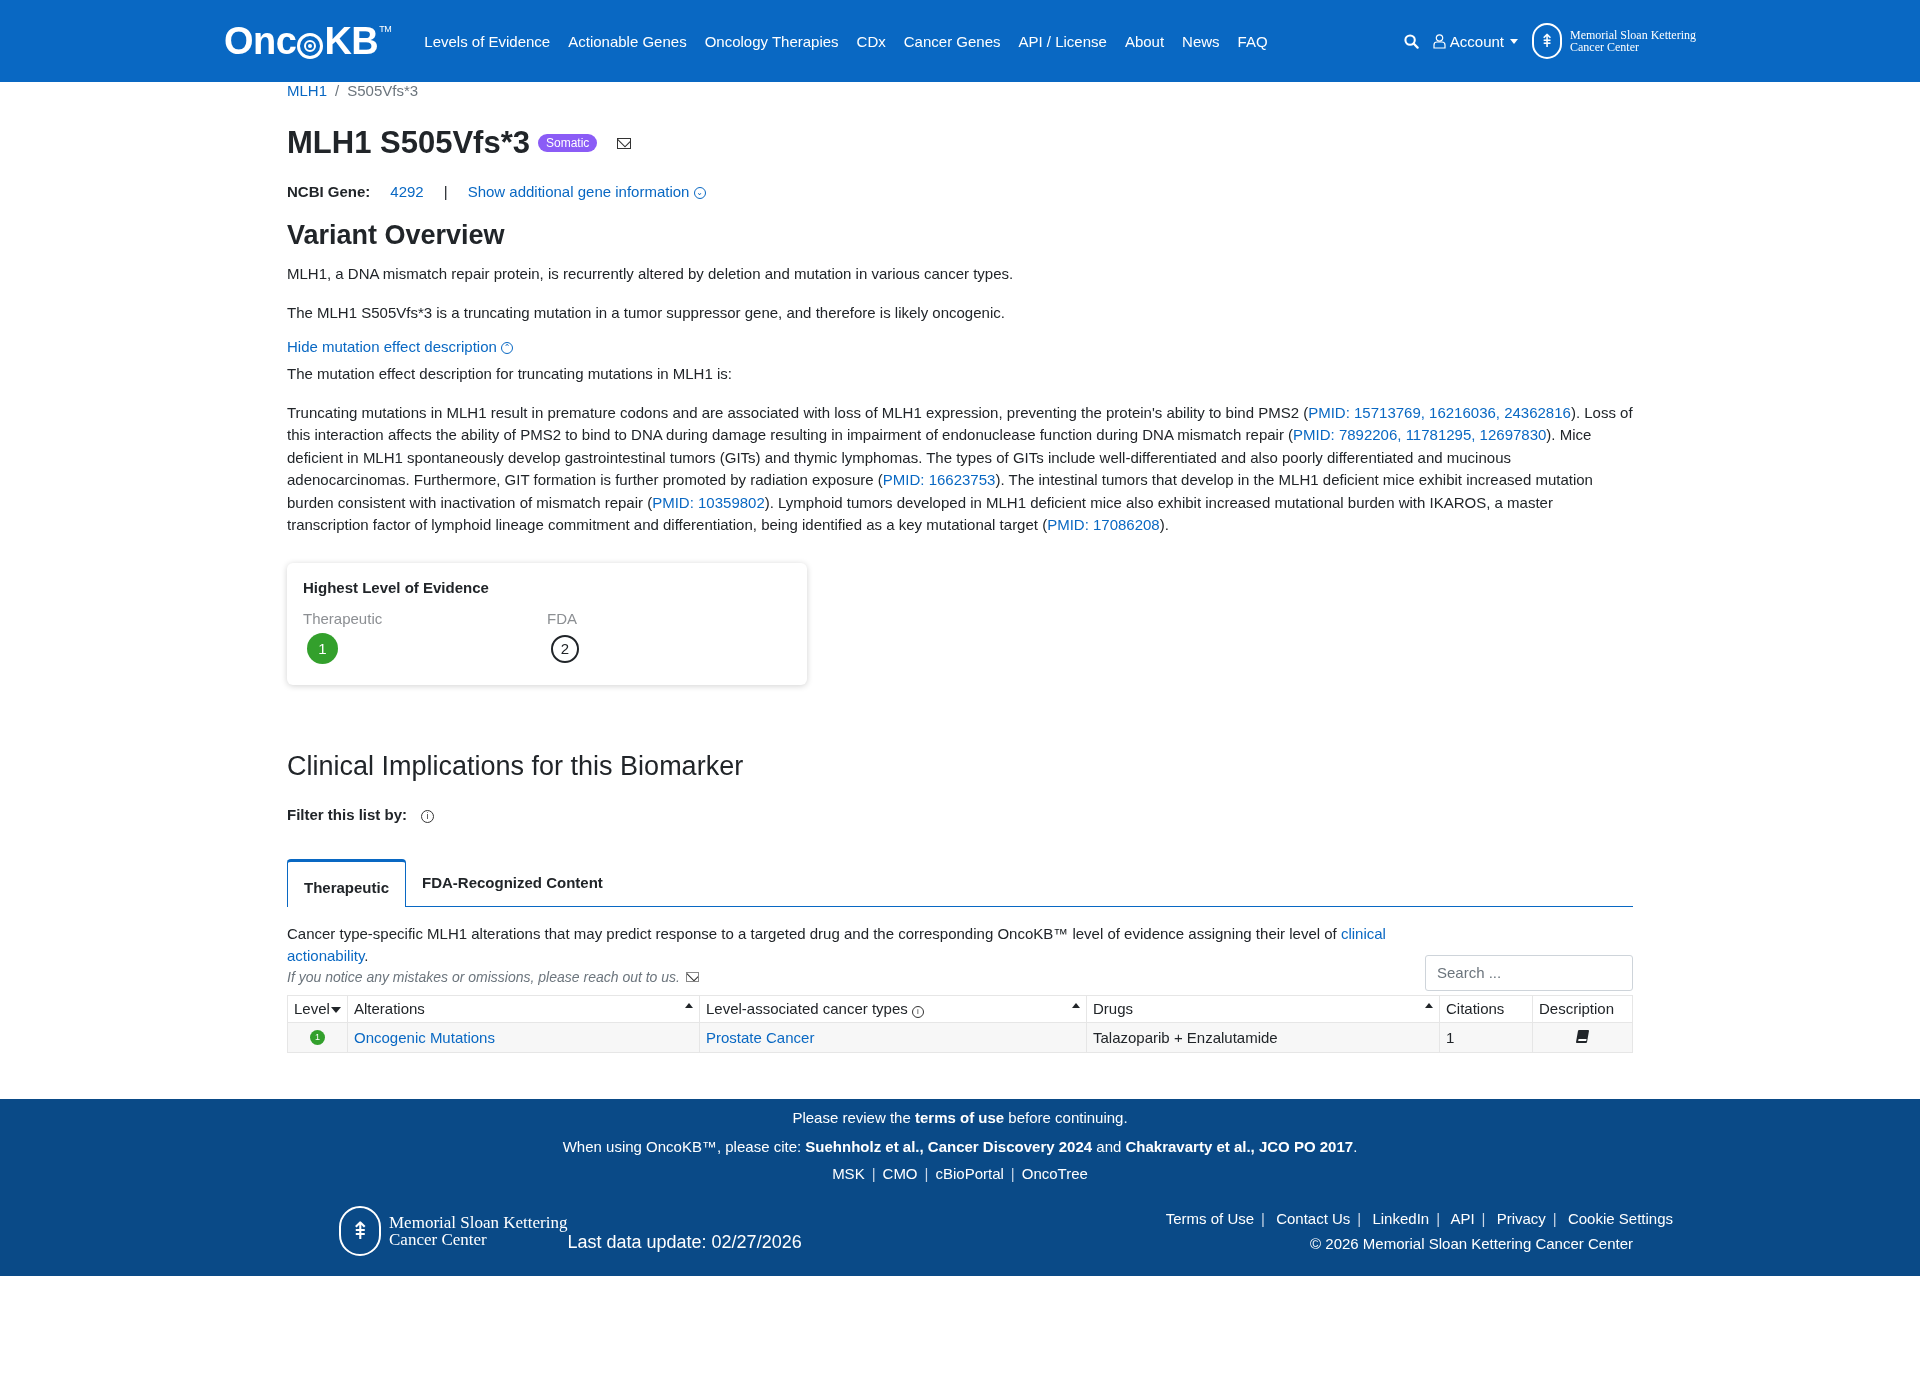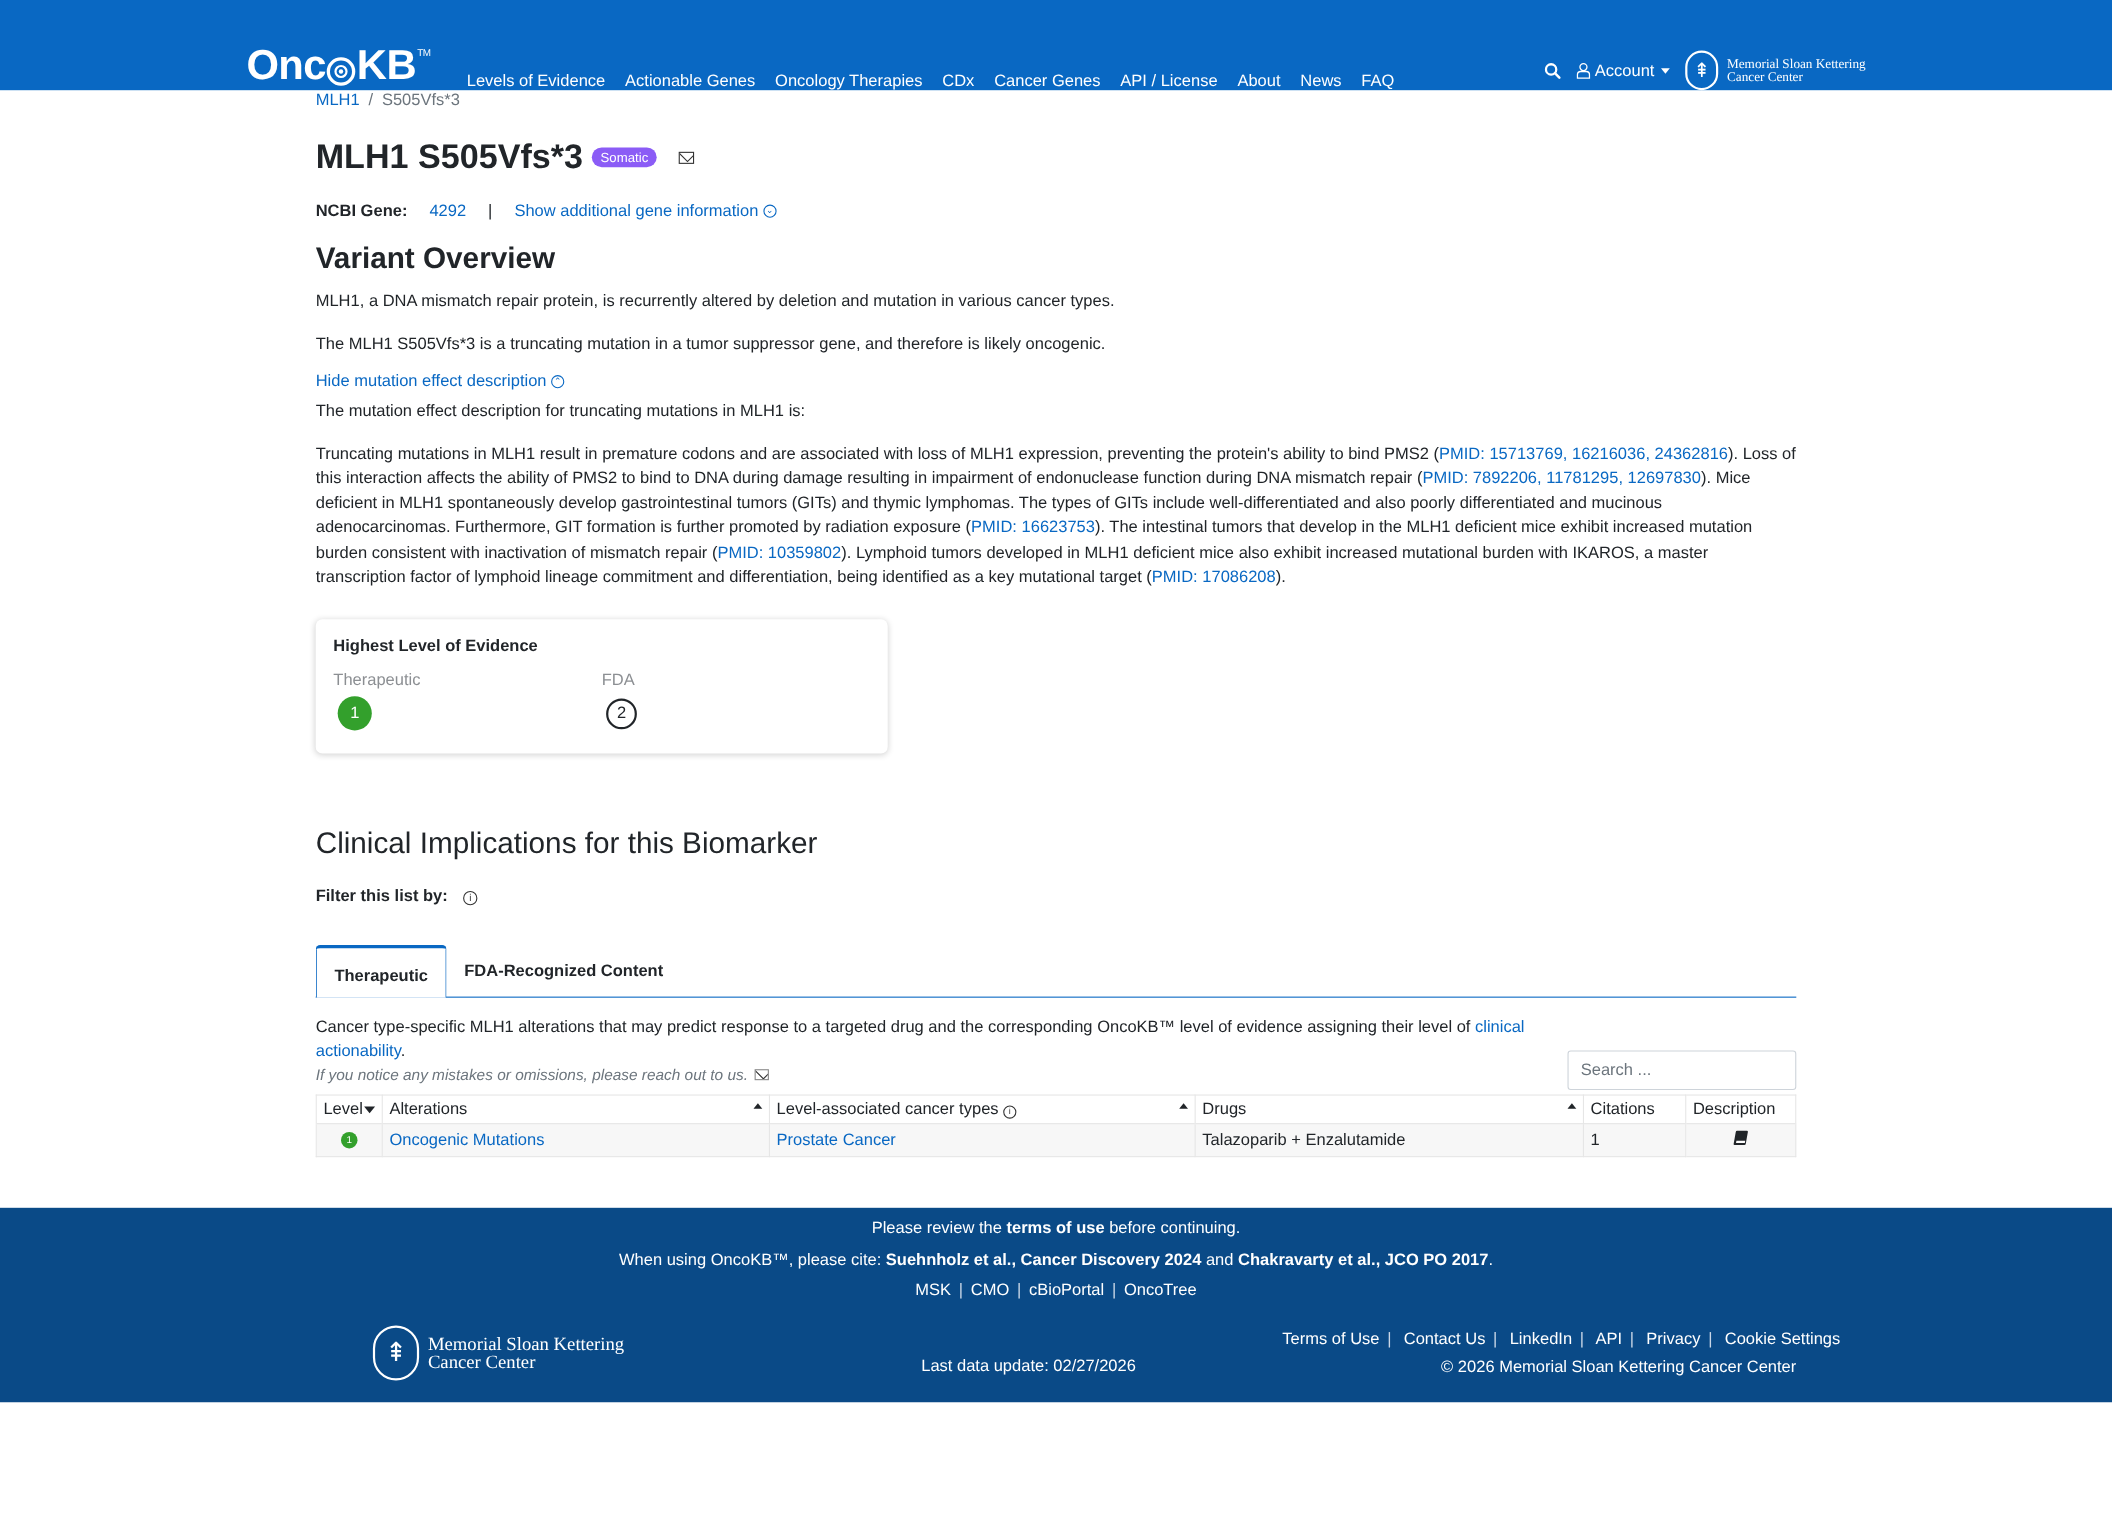--- a/index.html
+++ b/index.html
@@ -1,21 +1,21 @@
 <!DOCTYPE html>
 <html><head>
 <meta charset="utf-8">
 <style>
   * { box-sizing: border-box; margin: 0; padding: 0; }
   html, body { width: 1920px; background: #ffffff; }
   body { font-family: "Liberation Sans", "DejaVu Sans", sans-serif; color: #212529; font-size: 16px; }
   a { color: #0968c3; text-decoration: none; }
 
   
-  .navbar { height: 82px; background: #0968c3; display: flex; align-items: flex-end; padding: 0 224px; color: #fff; }
+  .navbar { height: 82px; background: #0968c3; display: flex; align-items: center; padding: 0 224px; color: #fff; }
   .brand { display: flex; align-items: flex-start; font-weight: 700; font-size: 38px; letter-spacing: -0.5px; color: #fff; margin-right: 24px; }
   .brand .tm { font-size: 9px; font-weight: 400; margin-top: 4px; margin-left: 1px; }
   .brand .o-target { display: inline-block; width: 26px; height: 26px; border-radius: 50%; border: 3px solid #fff; position: relative; margin: 13px 1px 0 1px; }
   .brand .o-target::after { content: ""; position: absolute; left: 4px; top: 4px; width: 12px; height: 12px; border-radius: 50%; border: 2px solid #fff; box-sizing: border-box; }
   .brand .o-target::before { content: ""; position: absolute; left: 8px; top: 8px; width: 4px; height: 4px; border-radius: 50%; background: #fff; }
   .nav-links { display: flex; gap: 0; }
   .nav-link { color: #fff; font-size: 15px; padding: 0 9px; }
   .nav-right { margin-left: auto; display: flex; align-items: center; gap: 14px; margin-right: 0; }
   .nav-icon { color: #fff; font-size: 15px; display: flex; align-items: center; }
   .account { color: #fff; font-size: 15px; display: flex; align-items: center; gap: 4px; }
@@ -84,21 +84,21 @@
   
   footer { background: #0a4a87; color: #fff; margin-top: 46px; padding: 10px 0 20px 0; }
   .footer-line { text-align: center; font-size: 15px; margin-top: 12px; }
   .footer-line:first-child { margin-top: 0; }
   .footer-links-center { display: flex; justify-content: center; gap: 0; font-size: 15px; margin-top: 10px; }
   .footer-links-center span.pipe, .footer-right span.pipe { margin: 0 7px; color: #c9d6e6; }
   .footer-bottom { display: flex; width: 1346px; margin: 24px auto 0; align-items: center; }
   .footer-msk { display: flex; align-items: center; gap: 8px; margin-left: 52px; }
   .footer-msk .msk-emblem { width: 42px; height: 50px; border-radius: 21px; font-size: 24px; }
   .footer-msk .msk-text { font-size: 17px; line-height: 17px; }
-  .footer-update { margin-left: 270px; font-size: 15px; margin-top: 24px; }
+  .footer-update { font-size: 18px; margin-top: 24px; }
   .footer-right { margin-left: auto; margin-right: -40px; text-align: right; }
   .footer-right .links { font-size: 15px; }
   .footer-right .copy { font-size: 15px; margin-top: 8px; margin-right: 40px; }
 </style>
 </head>
 <body>
 
 <nav class="navbar">
   <a class="brand">
     <span>Onc</span>

